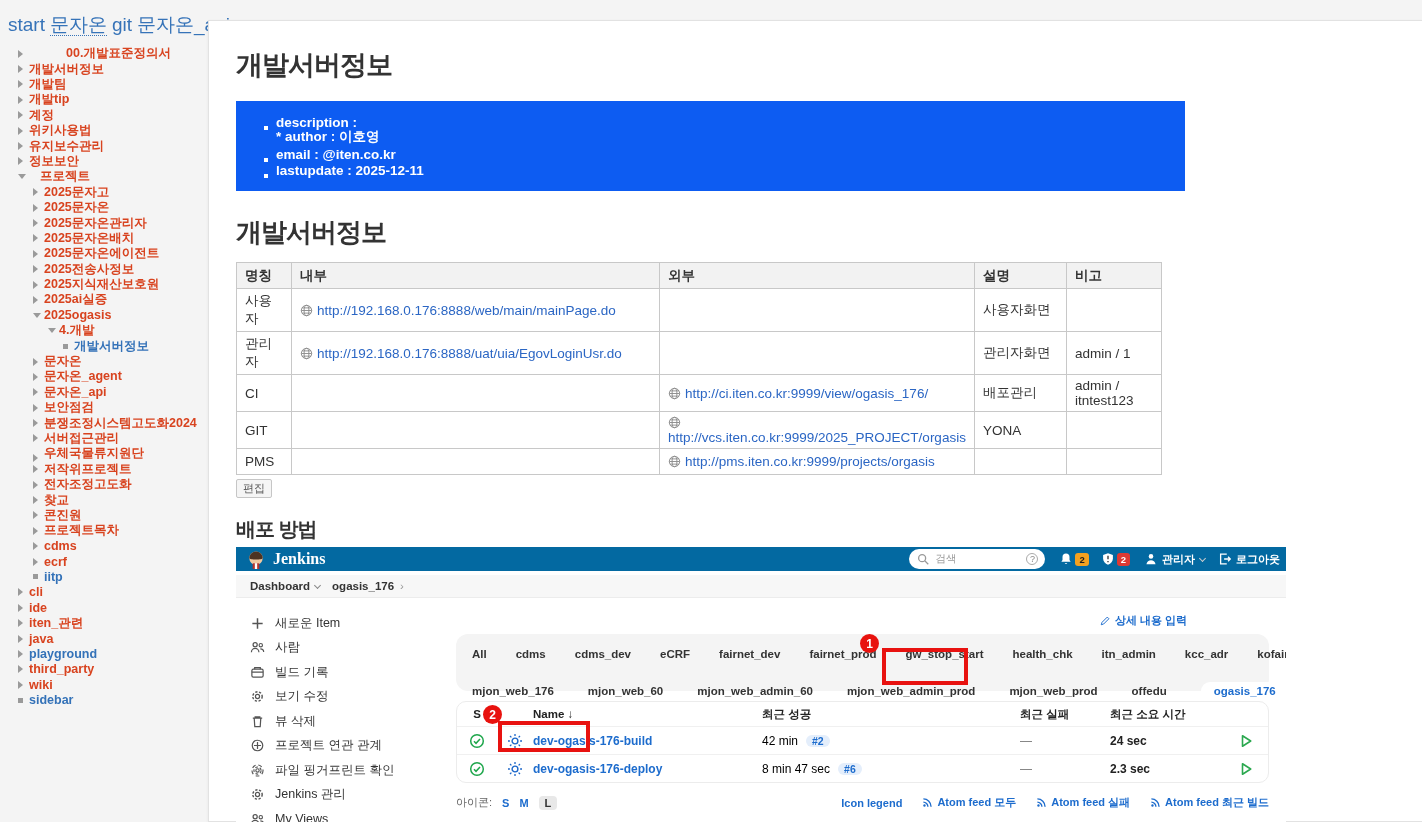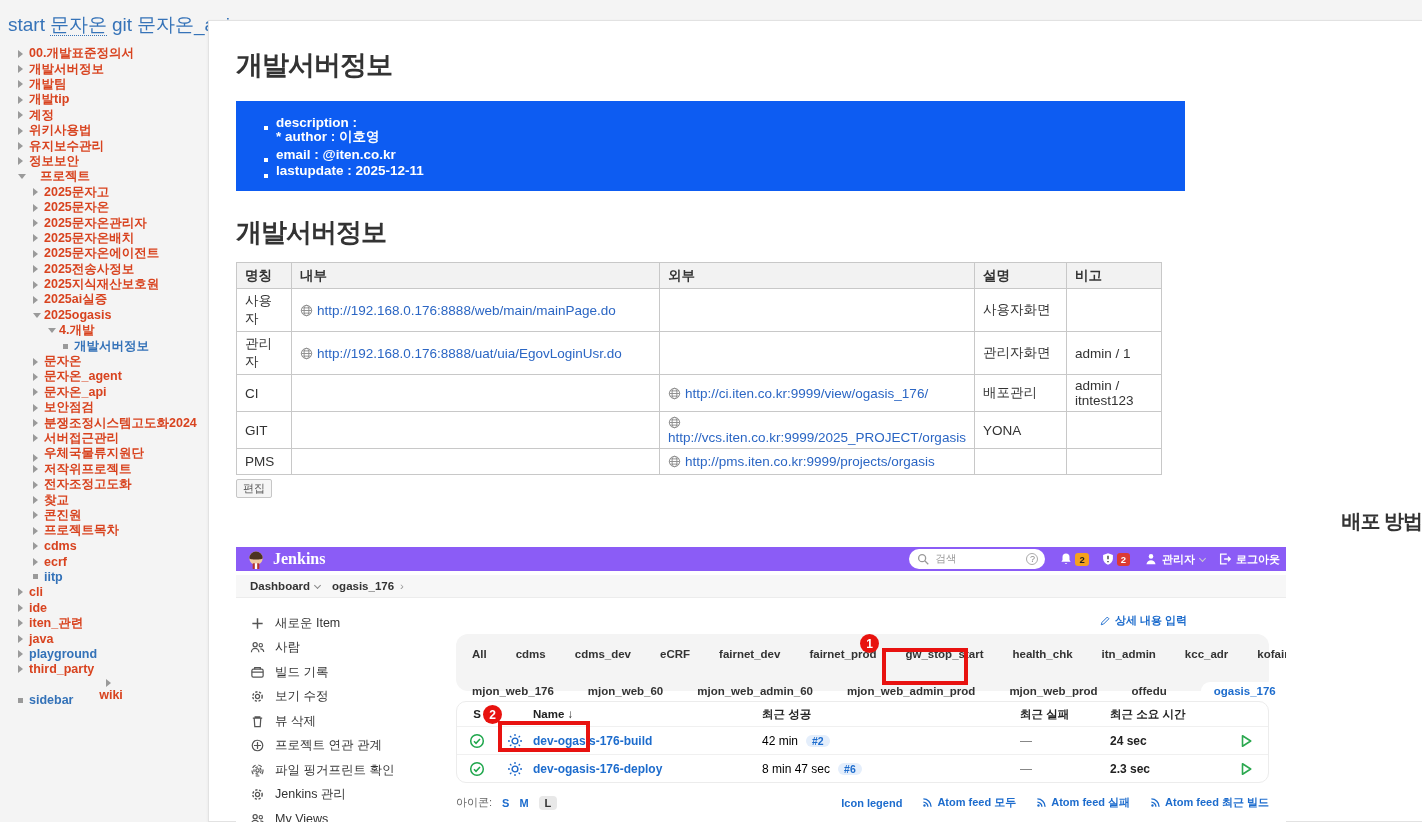--- a/index.html
+++ b/index.html
@@ -31,28 +31,28 @@
   .infobox .line .b { width:4px; height:4px; background:#fff; margin:0 8px 0 6px; flex:0 0 4px; }
   .infobox .line.noB { padding-left:18px; }
   h2.pgtitle { font-size:26px; font-weight:bold; color:#333; letter-spacing:-1px; margin-top:24px; }
   table.srv { border-collapse:collapse; margin-top:12px; font-size:13.5px; color:#333; }
   table.srv th, table.srv td { border:1px solid #c8c8c8; padding:3px 8px; height:26px; text-align:left; vertical-align:middle; }
   table.srv th { background:#f2f2f2; font-weight:bold; }
   table.srv a { color:#2b66c4; text-decoration:none; cursor:pointer; }
   .ext-ico { display:inline-block; width:13px; height:13px; vertical-align:-2px; margin-right:4px; }
   .editbtn { display:inline-block; margin-top:4px; font-size:11px; color:#555; background:#f5f5f5;
     border:1px solid #c6c6c6; border-radius:2px; padding:1px 6px; cursor:pointer; }
-  h3.sec { font-size:20px; font-weight:bold; color:#333; letter-spacing:-1px; margin-top:10px;text-align:right; }
+  h3.sec { font-size:20px; font-weight:bold; color:#333; letter-spacing:-1px; margin-top:18px; }
   ul.plain { list-style:none; margin-top:9px; }
   ul.plain li { display:flex; align-items:center; font-size:13.5px; color:#333; height:18.5px; }
   ul.plain li .b { width:4px; height:4px; background:#7d7d7d; margin:0 9px 0 24px; flex:0 0 4px; }
 
   
   .jk { position:absolute; left:27px; top:524px; width:1050px; height:278px; background:#fff; overflow:hidden; }
-  .jk-top { position:absolute; left:0; top:2px; width:1050px; height:24px; background:#8b5cf6; display:flex; align-items:center; padding:0 6px 0 10px; }
+  .jk-top { position:absolute; left:0; top:2px; width:1050px; height:24px; background:#0369a1; display:flex; align-items:center; padding:0 6px 0 10px; }
   .jk-logo { width:20px; height:20px; }
   .jk-name { color:#fff; font-family:"Liberation Serif","DejaVu Serif",serif; font-weight:bold; font-size:16px; margin-left:7px; }
   .jk-search { margin-left:auto; width:136px; height:20px; background:#fff; border-radius:10px; display:flex; align-items:center; padding:0 7px; }
   .jk-search .ph { color:#999; font-size:10.5px; margin-left:5px; }
   .jk-search .help { margin-left:auto; width:12px; height:12px; border:1px solid #aaa; border-radius:50%;
     color:#888; font-size:9px; display:flex; align-items:center; justify-content:center; }
   .jk-ic { width:14px; height:14px; }
   .jk-badge { font-size:9.5px; font-weight:bold; border-radius:3px; padding:1px 4px; margin-left:2px; }
   .jk-badge.orange { background:#f5a11f; color:#1d1d1d; }
   .jk-badge.red { background:#dc3a34; color:#fff; }
@@ -99,21 +99,21 @@
   .ann-rect { position:absolute; border:4px solid #e81210; z-index:4; }
 </style>
 </head>
 <body>
 
 <div class="root">
 
   <div class="wiki-side">
     <div class="trace" id="trace"><a>start</a><a class="dotted">문자온</a><a>git</a><a>문자온_api</a></div>
     <div id="wiki-tree">
-        <div class="tree-row" style="padding-left: 10px;">
+        <div class="tree-row" style="padding-left: 10px; gap: 37px;">
           <span class="glyph">
             <span class="tri-r"></span>
           </span>
           <a class="red">00.개발표준정의서</a>
         </div>
         <div class="tree-row" style="padding-left: 10px;">
           <span class="glyph">
             <span class="tri-r"></span>
           </span>
           <a class="red">개발서버정보</a>
@@ -345,21 +345,21 @@
             <span class="tri-r"></span>
           </span>
           <a class="blue">playground</a>
         </div>
         <div class="tree-row" style="padding-left: 10px;">
           <span class="glyph">
             <span class="tri-r"></span>
           </span>
           <a class="red">third_party</a>
         </div>
-        <div class="tree-row" style="padding-left: 10px; flex-direction: column;">
+        <div class="tree-row" style="padding-left: 10px;">
           <span class="glyph">
             <span class="tri-r"></span>
           </span>
           <a class="red">wiki</a>
         </div>
         <div class="tree-row" style="padding-left: 10px;">
           <span class="glyph">
             <span class="sq"></span>
           </span>
           <a class="blue">sidebar</a>

